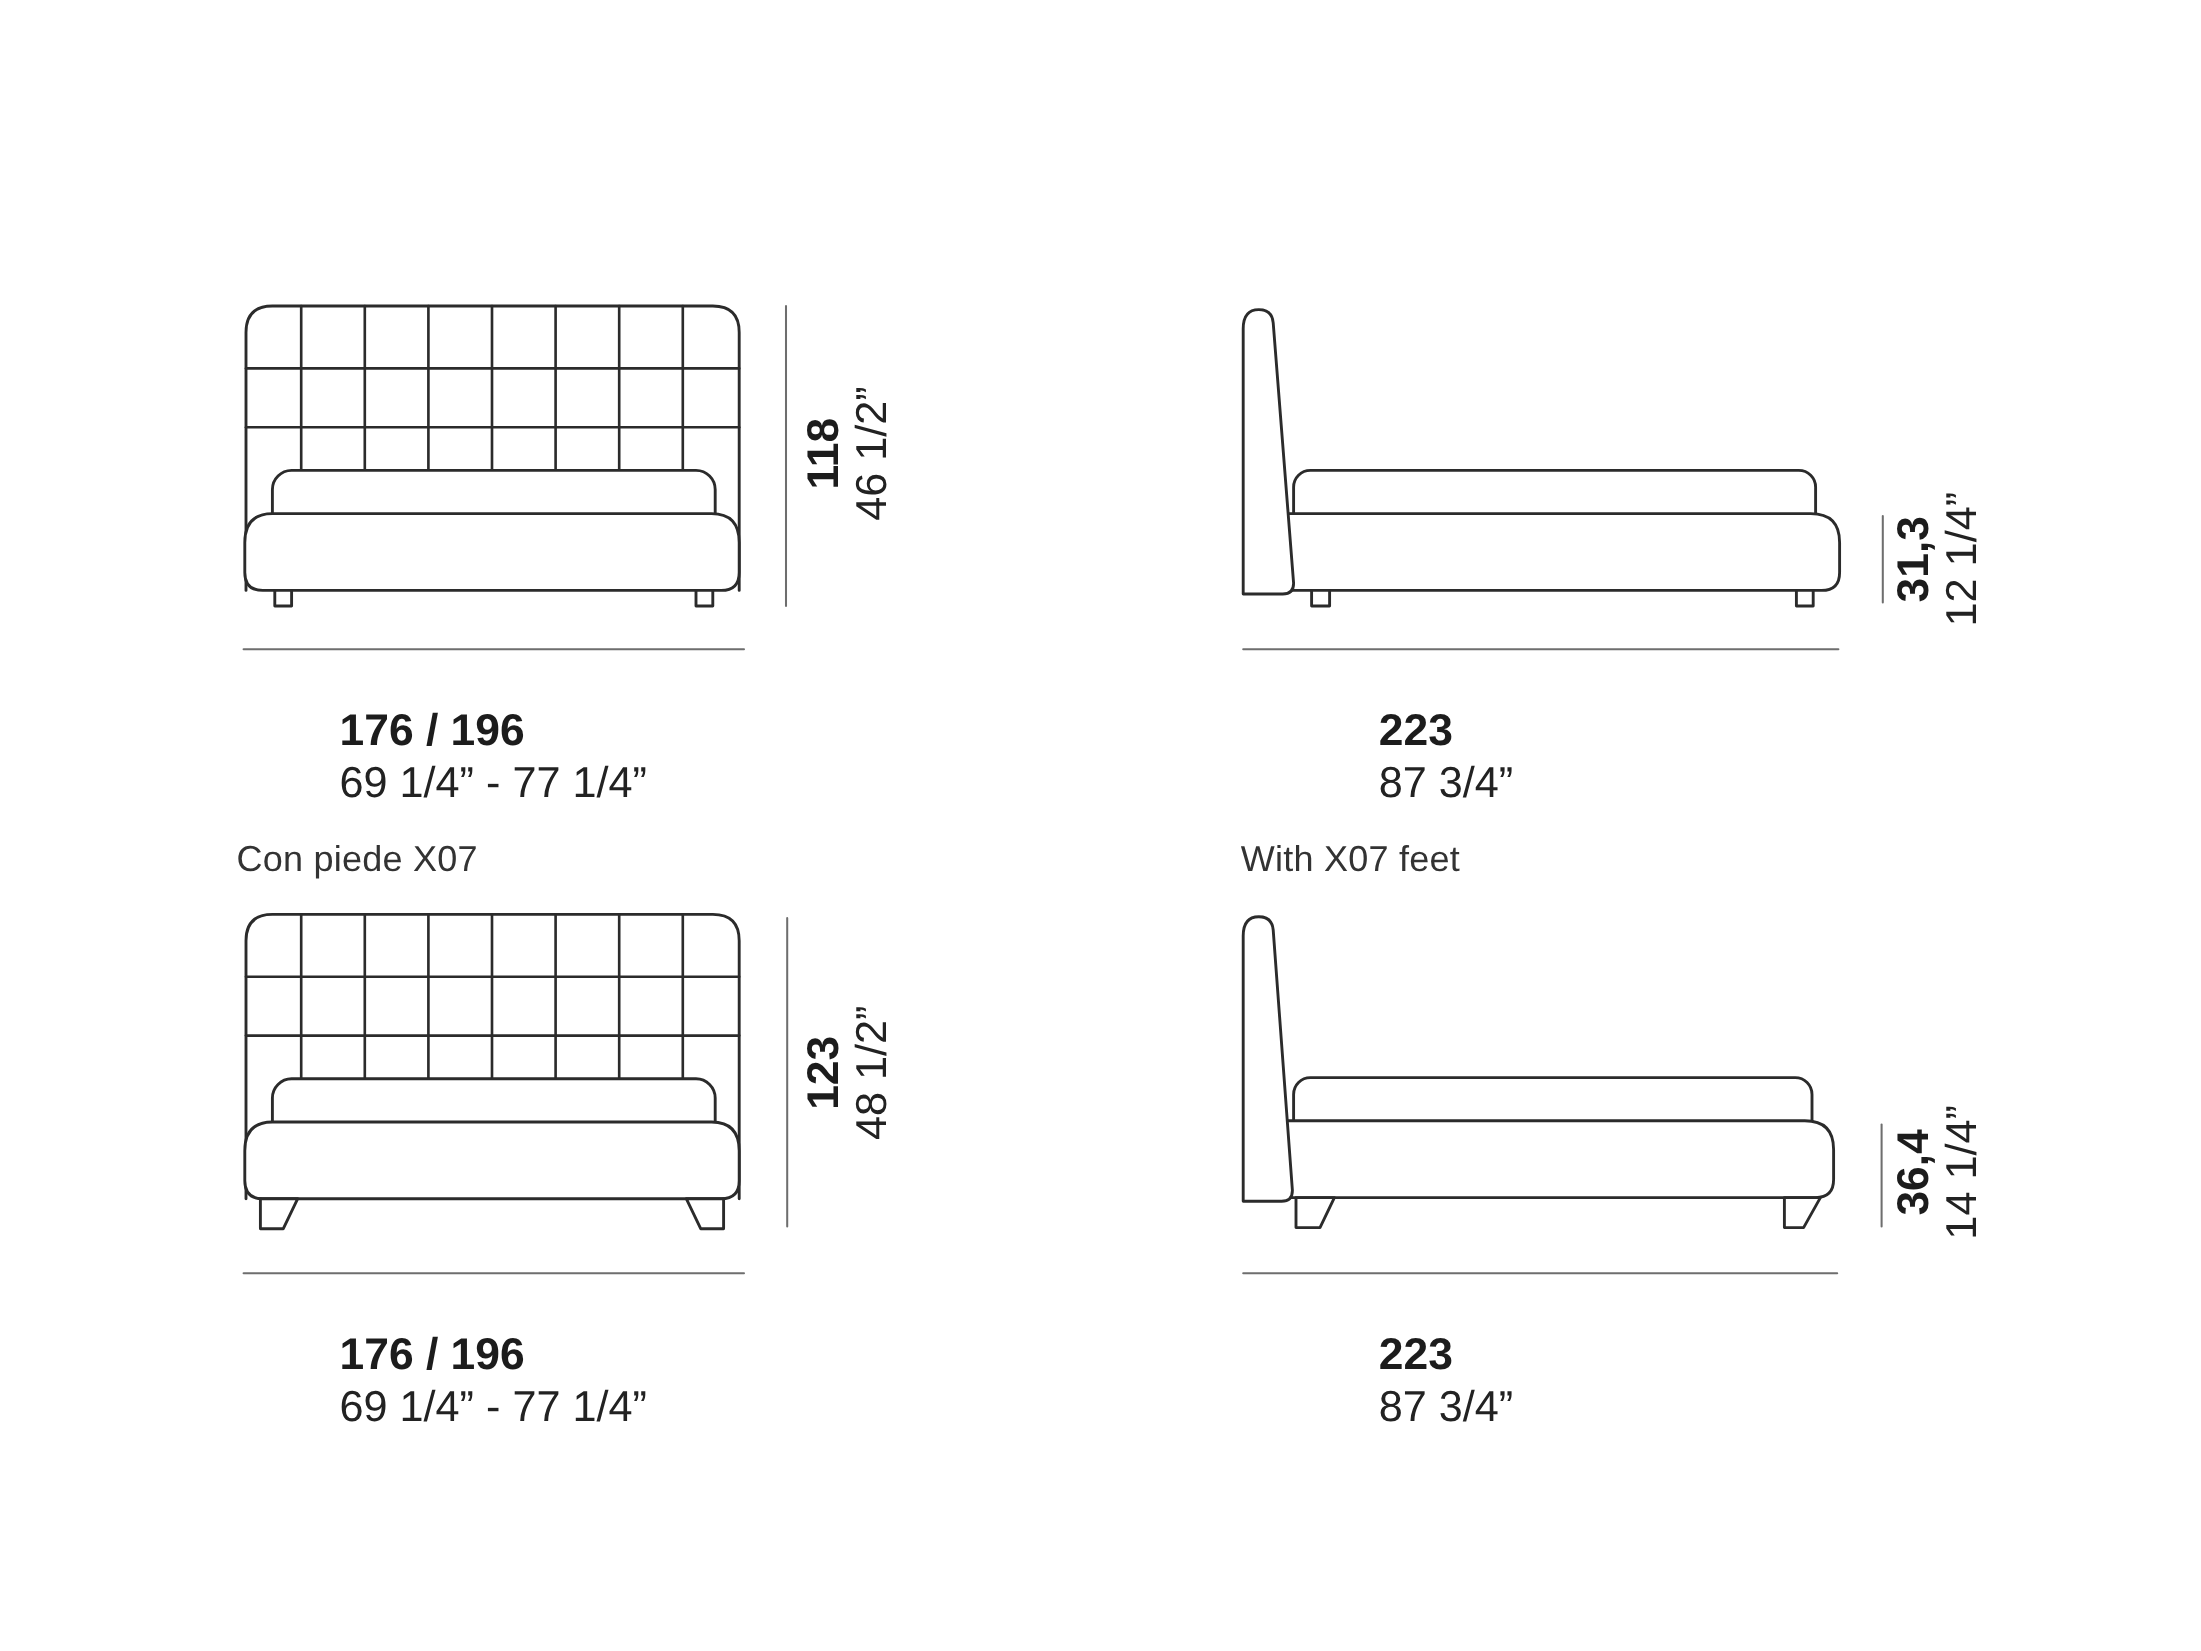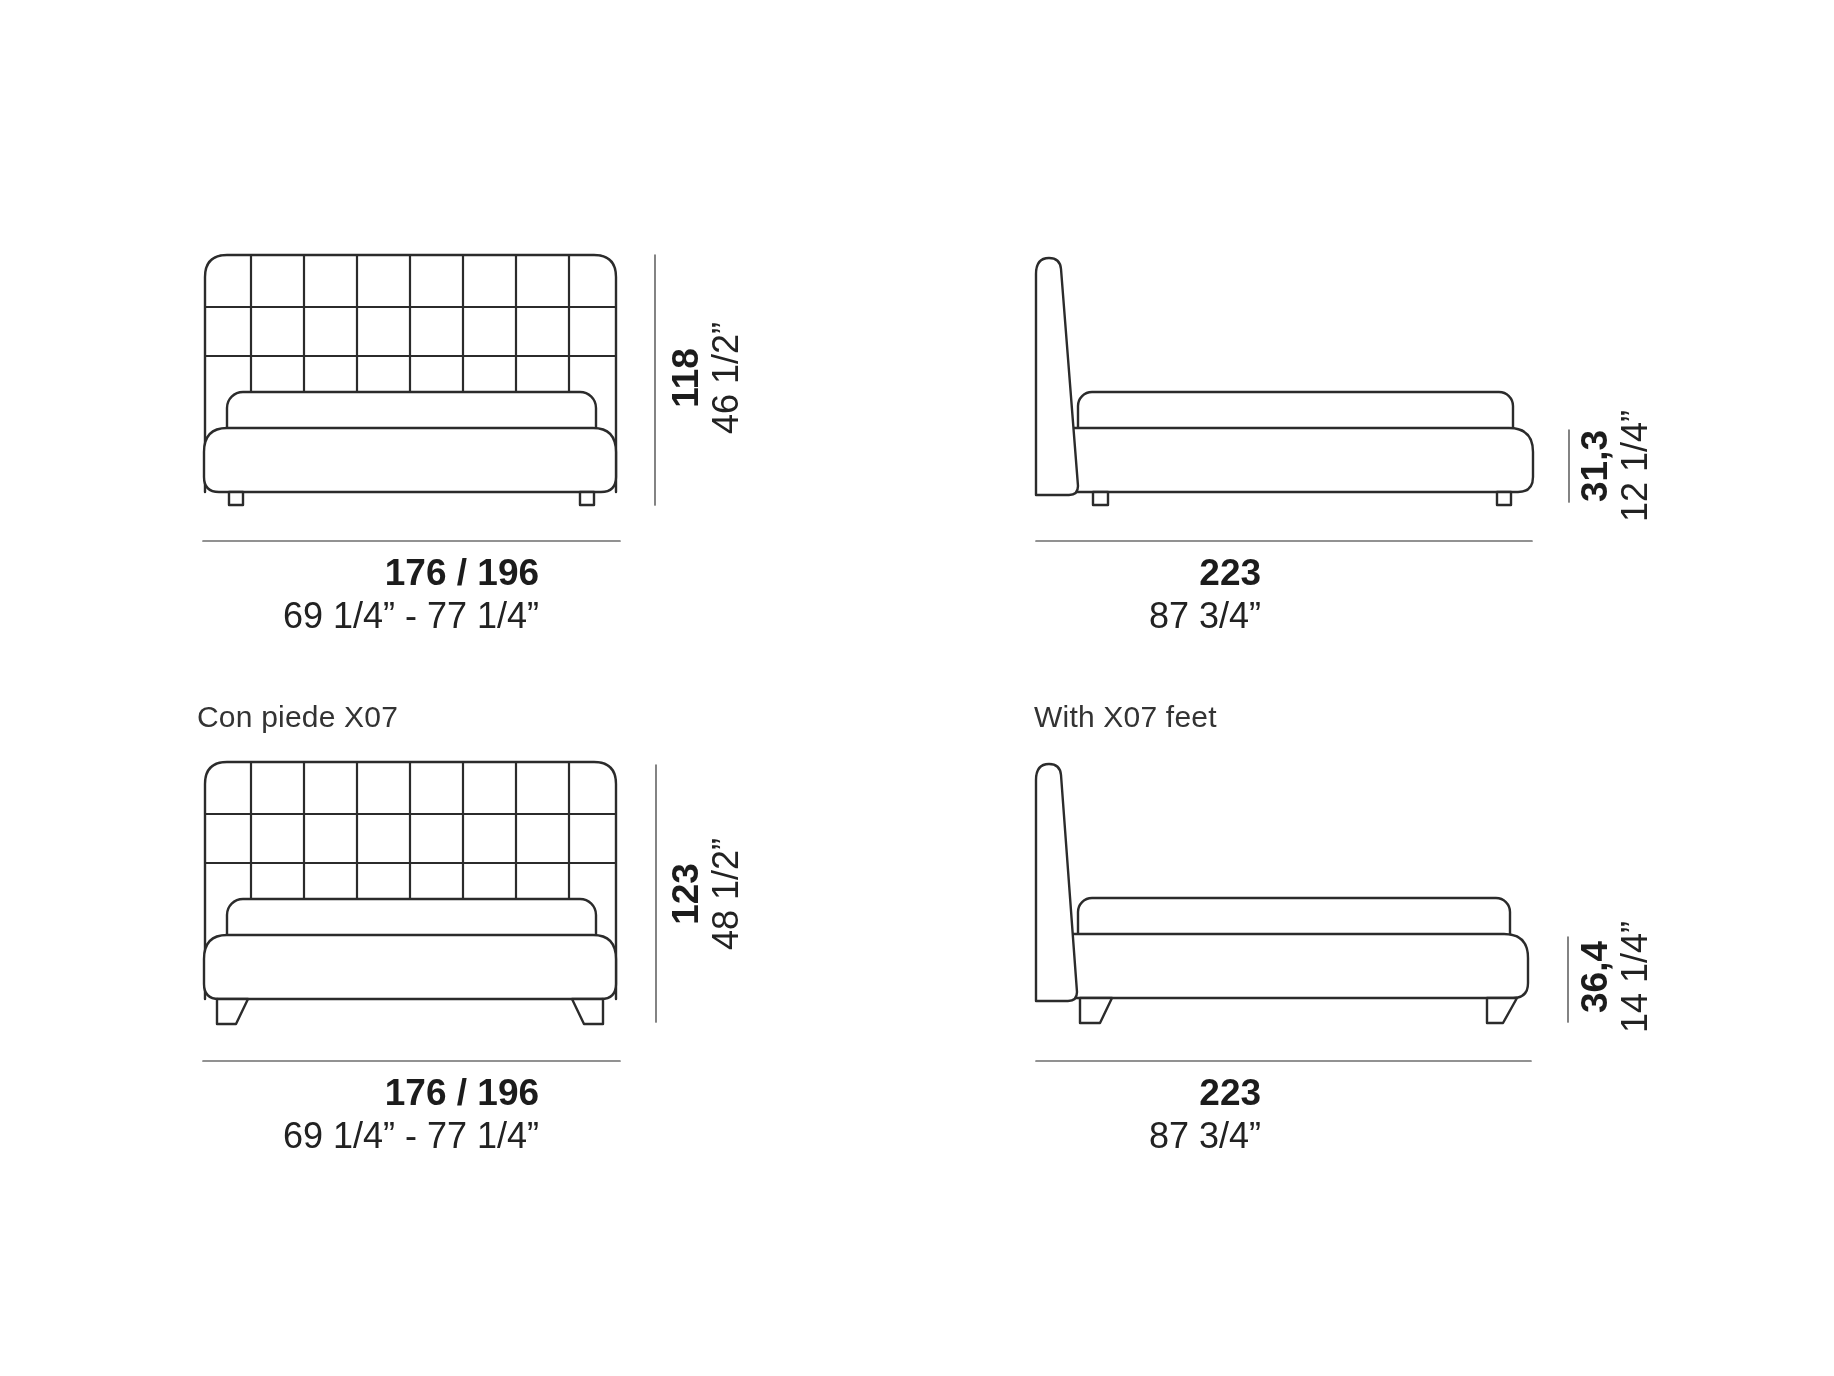--- a/index.html
+++ b/index.html
@@ -9,21 +9,21 @@
     background:#ffffff;
     font-family:"Liberation Sans", sans-serif;
     overflow:hidden;
   }
   .drawing{position:absolute;left:0;top:0;}
   .label{position:absolute;color:#1c1c1c;white-space:nowrap;}
   .title{
     font-size:30px;line-height:34px;color:#333333;letter-spacing:0.2px;
   }
   .hlabel{
-    text-align:right;transform:translateX(-50%);
+    text-align:left;transform:translateX(-50%);margin-top:36px;
   }
   .vlabel{
     text-align:center;transform:translate(-50%,-50%) rotate(-90deg);
   }
   .cm{font-weight:700;font-size:37px;line-height:43px;color:#1c1c1c;}
   .in{font-weight:400;font-size:36px;line-height:43px;color:#222222;}
   .vlabel .cm,.vlabel .in{line-height:40px;}
 </style>
 </head>
 <body>

